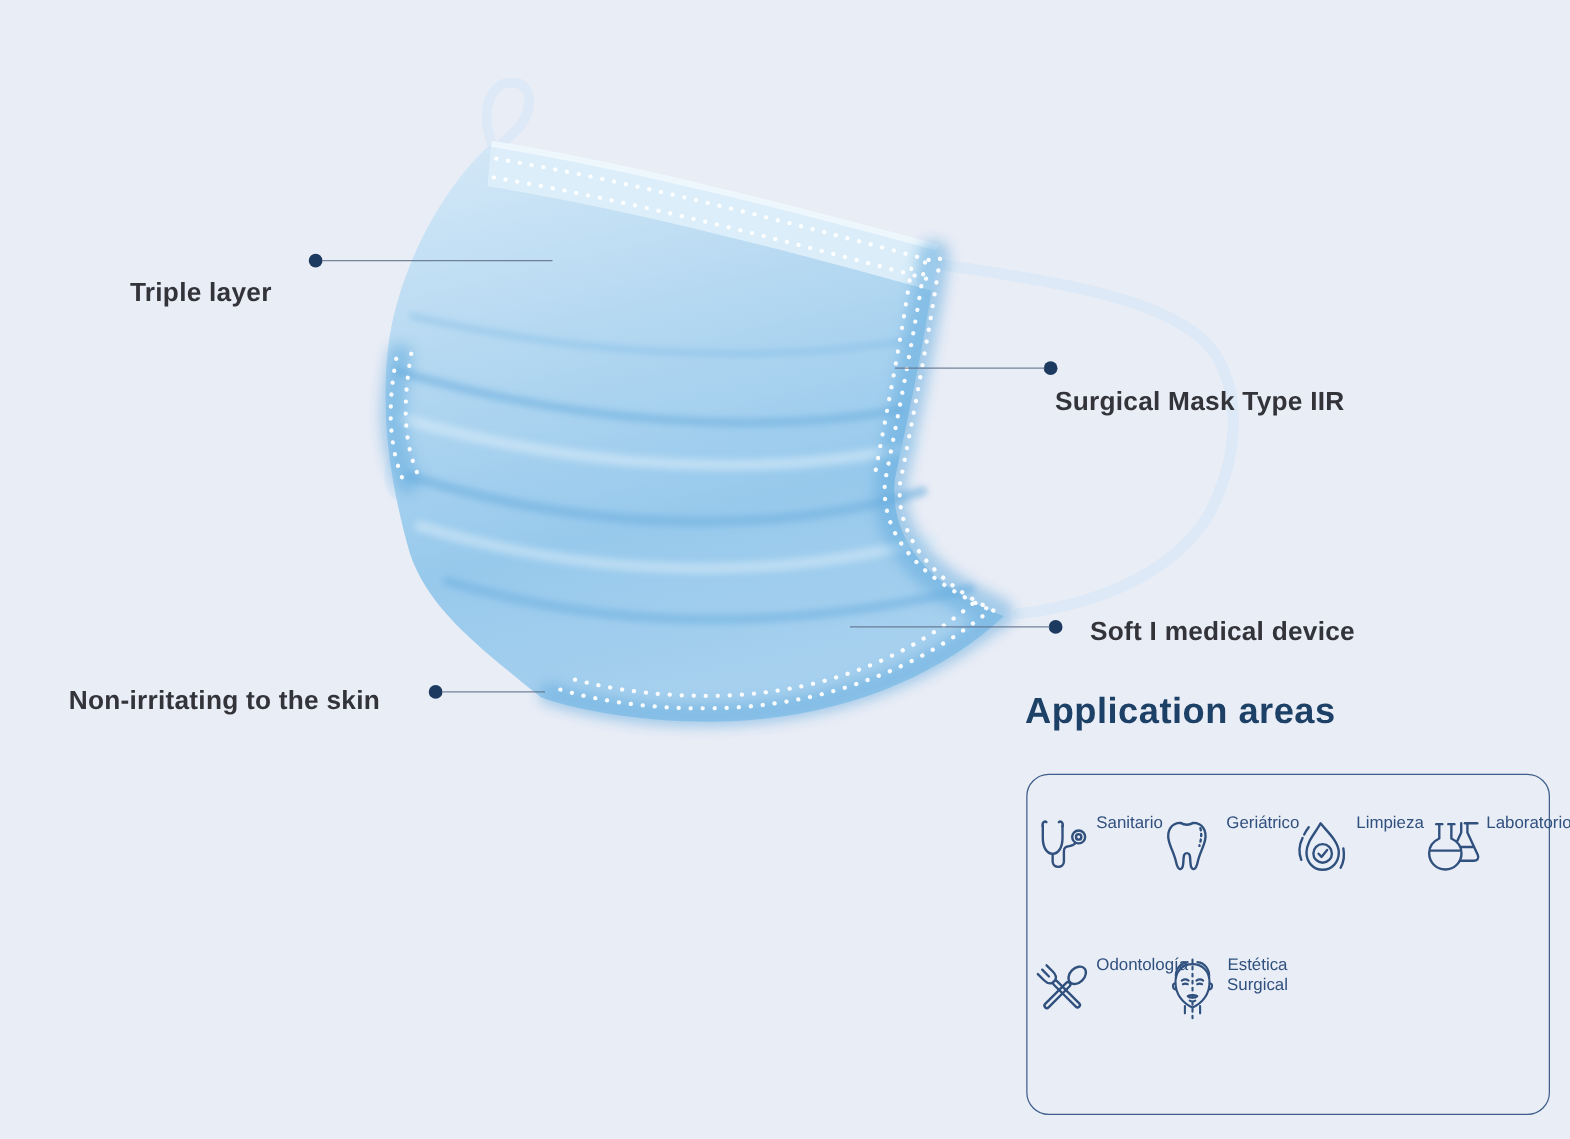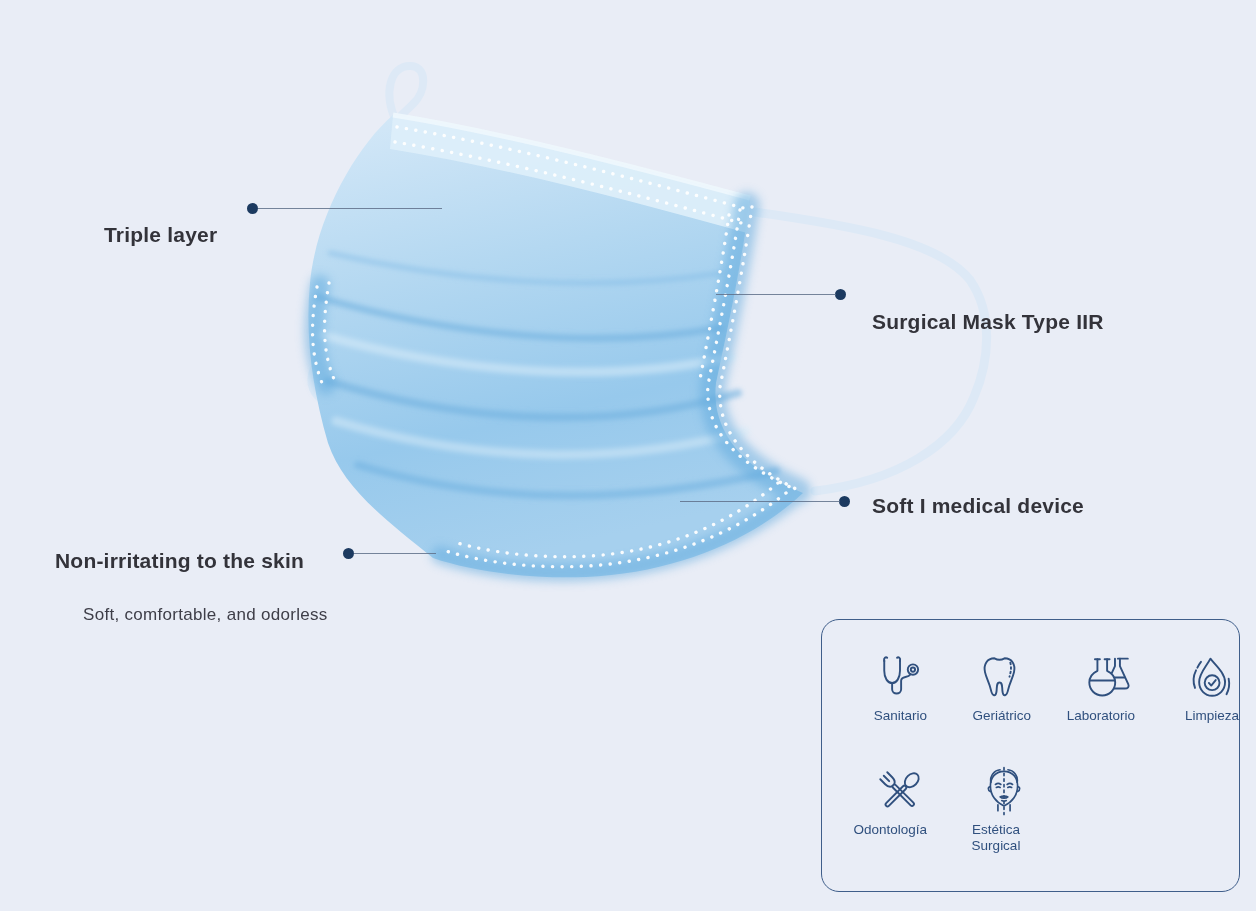--- a/index.html
+++ b/index.html
@@ -18,21 +18,21 @@
     background:var(--background);
     font-family:"Liberation Sans","DejaVu Sans",sans-serif;
     margin-top:17px;
   }
   .mask-art{position:absolute;left:270px;top:18px;width:760px;height:560px;}
   .callout-label{
     position:absolute;font-weight:700;font-size:21px;letter-spacing:.2px;
     color:var(--callout_text);white-space:nowrap;
   }
   .c1{left:104px;top:206px}
-  .c2{left:872px;top:293px}
+  .c2{left:844px;top:293px}
   .c3{left:872px;top:477px}
   .c4{left:55px;top:532px}
   .callout-dot{position:absolute;width:11px;height:11px;border-radius:50%;background:var(--accent_navy);}
   .d1{left:247px;top:186px}
   .d2{left:835px;top:272px}
   .d3{left:839px;top:479px}
   .d4{left:343px;top:531px}
   .callout-line{position:absolute;height:1.4px;background:var(--line_color);opacity:.85;}
   .l1{left:258px;top:191px;width:184px}
   .l2{left:716px;top:277px;width:120px}
@@ -44,21 +44,21 @@
     letter-spacing:.4px;color:var(--heading);
   }
   .apps-box{
     position:absolute;left:821px;top:602px;width:419px;height:273px;
     border:1.5px solid var(--box_border);border-radius:18px;box-sizing:border-box;
   }
   .apps-grid{
     position:absolute;left:823px;top:630px;
     display:grid;grid-template-columns:repeat(4,104px);grid-auto-rows:114px;
   }
-  .cell{display:flex;flex-direction:column;align-items:flex-end;}
+  .cell{display:flex;flex-direction:row;align-items:flex-start;}
   .icn{width:54px;height:54px;color:var(--icon_stroke);margin-top:4px;flex:0 0 auto;}
   .cell-label{
     margin-top:3px;font-size:13.5px;line-height:1.2;color:var(--icon_stroke);
     text-align:center;max-width:98px;
   }
   .cell-label.narrow{max-width:70px;}
 </style>
 </head>
 <body>
 
@@ -130,22 +130,22 @@
   <div class="callout-line l2"></div>
 
   <div class="callout-label c3">Soft I medical device</div>
   <div class="callout-dot d3"></div>
   <div class="callout-line l3"></div>
 
   <div class="callout-label c4">Non-irritating to the skin</div>
   <div class="callout-dot d4"></div>
   <div class="callout-line l4"></div>
 
-  <div class="note">Soft, comfortable, and odorless</div>
-
+
+  <div class="apps-title">Application areas</div>
   <div class="apps-box"></div>
 
   <div class="apps-grid">
 
     <div class="cell">
       <svg class="icn" viewBox="0 0 48 48" aria-hidden="true">
         <g fill="none" stroke="currentColor" stroke-width="1.7" stroke-linecap="round" stroke-linejoin="round">
           <path d="M10,9 C9.2,6 11.5,4.8 12.6,6"></path>
           <path d="M24,9 C24.8,6 22.5,4.8 21.4,6"></path>
           <path d="M10,8.5 V17.5 C10,24 13,28.5 17,28.5 C21,28.5 24,24 24,17.5 V8.5"></path>
@@ -164,43 +164,43 @@
           <path d="M29.6,10.3 C30.7,14.2 30.2,18.3 28.9,22.8" stroke-dasharray="1.5 2.6"></path>
         </g>
       </svg>
       <div class="cell-label">Geriátrico</div>
     </div>
 
 
     <div class="cell">
       <svg class="icn" viewBox="0 0 48 48" aria-hidden="true">
         <g fill="none" stroke="currentColor" stroke-width="1.7" stroke-linecap="round" stroke-linejoin="round">
+          <path d="M22.6,6.8 C19.2,13.6 12.6,19.6 12.6,27.6 C12.6,34.6 17.6,39.8 24.1,39.8 C30.6,39.8 35.6,34.6 35.6,27.6 C35.6,19.8 27.6,13 22.6,6.8 Z"></path>
+          <circle cx="24.1" cy="28.2" r="6.6"></circle>
+          <path d="M21.2,28.4 l2.1,2.3 l4,-4.9"></path>
+          <path d="M9.8,17.2 C7.4,22 7,27.8 8.9,32.8"></path>
+          <path d="M14.2,9.6 C12.8,11.4 11.8,13 11,14.8"></path>
+          <path d="M38.8,24.6 C39.8,29.6 39.2,34.2 36.9,38.4"></path>
+        </g>
+      </svg>
+      <div class="cell-label">Limpieza</div>
+    </div>
+
+    <div class="cell">
+      <svg class="icn" viewBox="0 0 48 48" aria-hidden="true">
+        <g fill="none" stroke="currentColor" stroke-width="1.7" stroke-linecap="round" stroke-linejoin="round">
           <path d="M32.8,6.8 h8.8"></path>
           <path d="M34.6,6.8 V13.4 L42,29.4 C43.1,31.9 41.6,33.4 39,33.4 H25.8 C23.2,33.4 21.7,31.9 22.8,29.4 L30.2,13.4 V6.8"></path>
           <path d="M26.3,23.6 h12.4"></path>
           <path d="M14.6,7.4 V17.6 C10.2,19.6 7.4,23.6 7.4,28.1 C7.4,34.5 12.5,39.6 18.9,39.6 C25.3,39.6 30.4,34.5 30.4,28.1 C30.4,23.6 27.6,19.6 23.2,17.6 V7.4" fill="#e9edf6"></path>
           <path d="M12.4,7.4 h4.4 M21,7.4 h4.4"></path>
           <path d="M8.6,26.2 h20.6"></path>
         </g>
       </svg>
       <div class="cell-label">Laboratorio</div>
-    </div>
-
-    <div class="cell">
-      <svg class="icn" viewBox="0 0 48 48" aria-hidden="true">
-        <g fill="none" stroke="currentColor" stroke-width="1.7" stroke-linecap="round" stroke-linejoin="round">
-          <path d="M22.6,6.8 C19.2,13.6 12.6,19.6 12.6,27.6 C12.6,34.6 17.6,39.8 24.1,39.8 C30.6,39.8 35.6,34.6 35.6,27.6 C35.6,19.8 27.6,13 22.6,6.8 Z"></path>
-          <circle cx="24.1" cy="28.2" r="6.6"></circle>
-          <path d="M21.2,28.4 l2.1,2.3 l4,-4.9"></path>
-          <path d="M9.8,17.2 C7.4,22 7,27.8 8.9,32.8"></path>
-          <path d="M14.2,9.6 C12.8,11.4 11.8,13 11,14.8"></path>
-          <path d="M38.8,24.6 C39.8,29.6 39.2,34.2 36.9,38.4"></path>
-        </g>
-      </svg>
-      <div class="cell-label">Limpieza</div>
     </div>
 
     <div class="cell">
       <svg class="icn" viewBox="0 0 48 48" aria-hidden="true">
         <g fill="none" stroke="currentColor" stroke-width="1.7" stroke-linecap="round" stroke-linejoin="round">
           <g transform="rotate(45 24 24)">
             <ellipse cx="24" cy="9.2" rx="5.1" ry="7.1"></ellipse>
             <rect x="22.3" y="16.8" width="3.4" height="24.6" rx="1.7"></rect>
           </g>
           <g transform="rotate(-45 24 24)">

